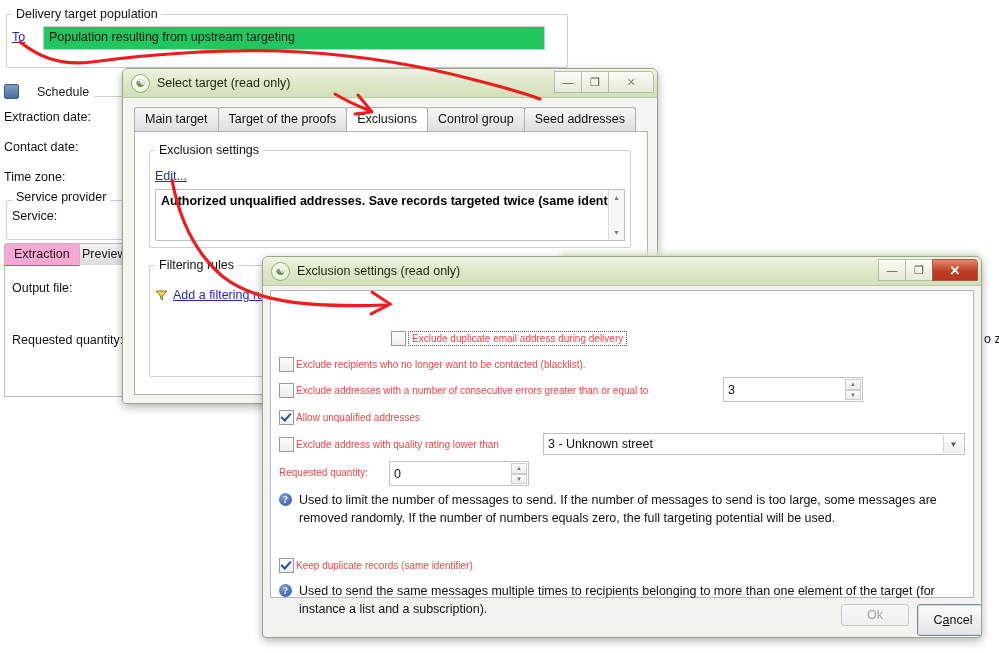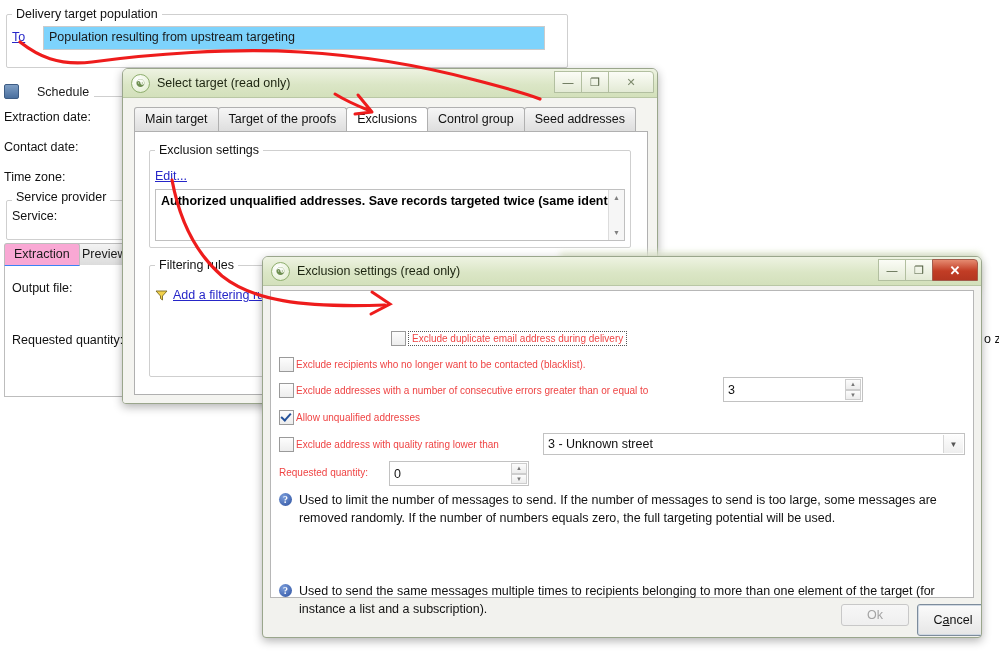--- a/index.html
+++ b/index.html
@@ -25,21 +25,21 @@
   .group-title {
     position: absolute;
     background: #fff;
     padding: 0 4px;
     white-space: nowrap;
     color: #111;
   }
   .bg-input {
     position: absolute;
     border: 1px solid #cbcbcb;
-    background: #7dd3fc;
+    background: #22c55e;
   }
   .link {
     color: #2626c8;
     text-decoration: underline;
     cursor: pointer;
     white-space: nowrap;
   }
   .link-plain { color: #2626c8; text-decoration: underline; cursor: pointer; }
 
   
@@ -383,20 +383,24 @@
           <span class="spin-btn">▲</span>
           <span class="spin-btn">▼</span>
         </span>
       </div>
 
       <div style="position:absolute; left:8px; top:200px; width:682px; display:flex; gap:7px;">
         <span class="help-icon" style="margin-top:2px;">?</span>
         <span style="font-size:12.5px; line-height:1.45; color:#111;">Used to limit the number of messages to send. If the number of messages to send is too large, some messages are removed randomly. If the number of numbers equals zero, the full targeting potential will be used.</span>
       </div>
 
+      <div class="row" style="left:8px; top:267px;">
+        <span class="cb checked"></span>
+        <span class="cb-label">Keep duplicate records (same identifier)</span>
+      </div>
 
       <div style="position:absolute; left:8px; top:291px; width:690px; display:flex; gap:7px;">
         <span class="help-icon" style="margin-top:2px;">?</span>
         <span style="font-size:12.5px; line-height:1.45; color:#111;">Used to send the same messages multiple times to recipients belonging to more than one element of the target (for instance a list and a subscription).</span>
       </div>
     </div>
 
     <div class="btn disabled" style="left:578px; top:347px; width:68px; height:22px;">Ok</div>
     <div class="btn default" style="left:654px; top:347px; width:72px; height:32px;">
       <span>C<span class="u">a</span>ncel</span>

